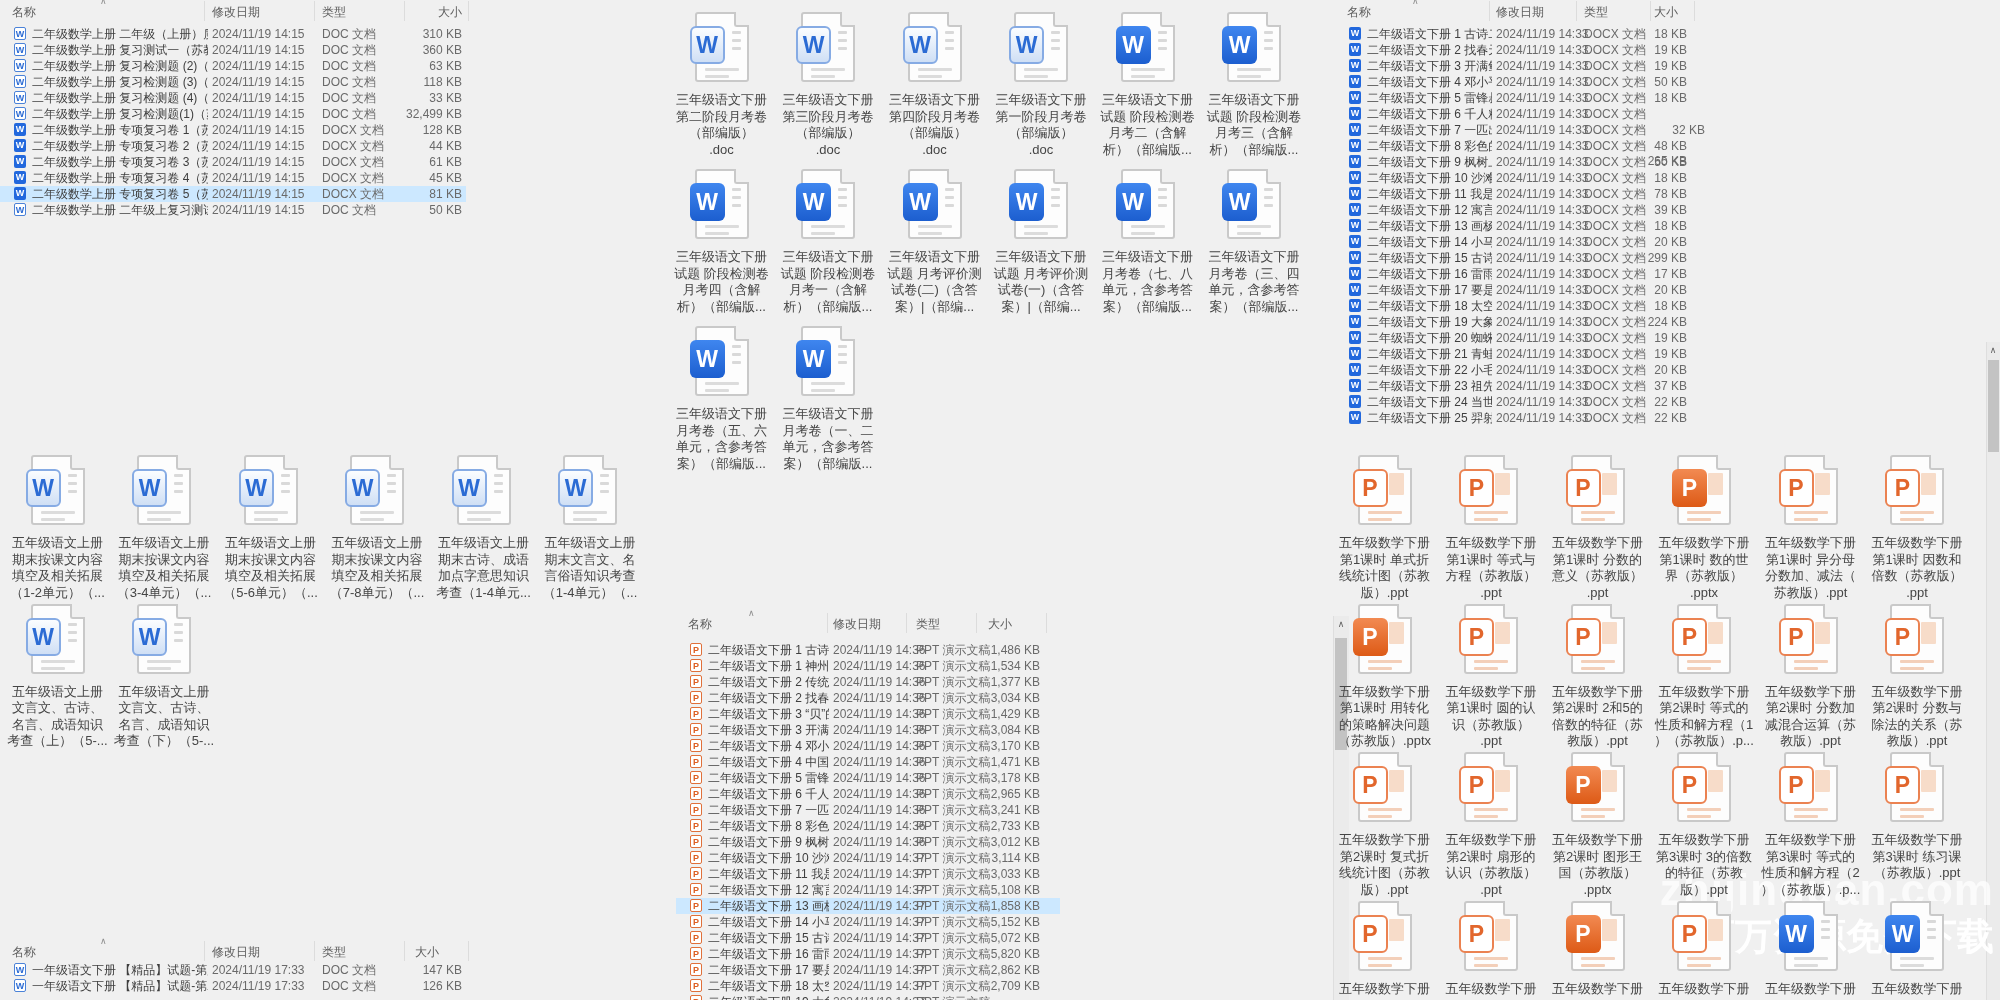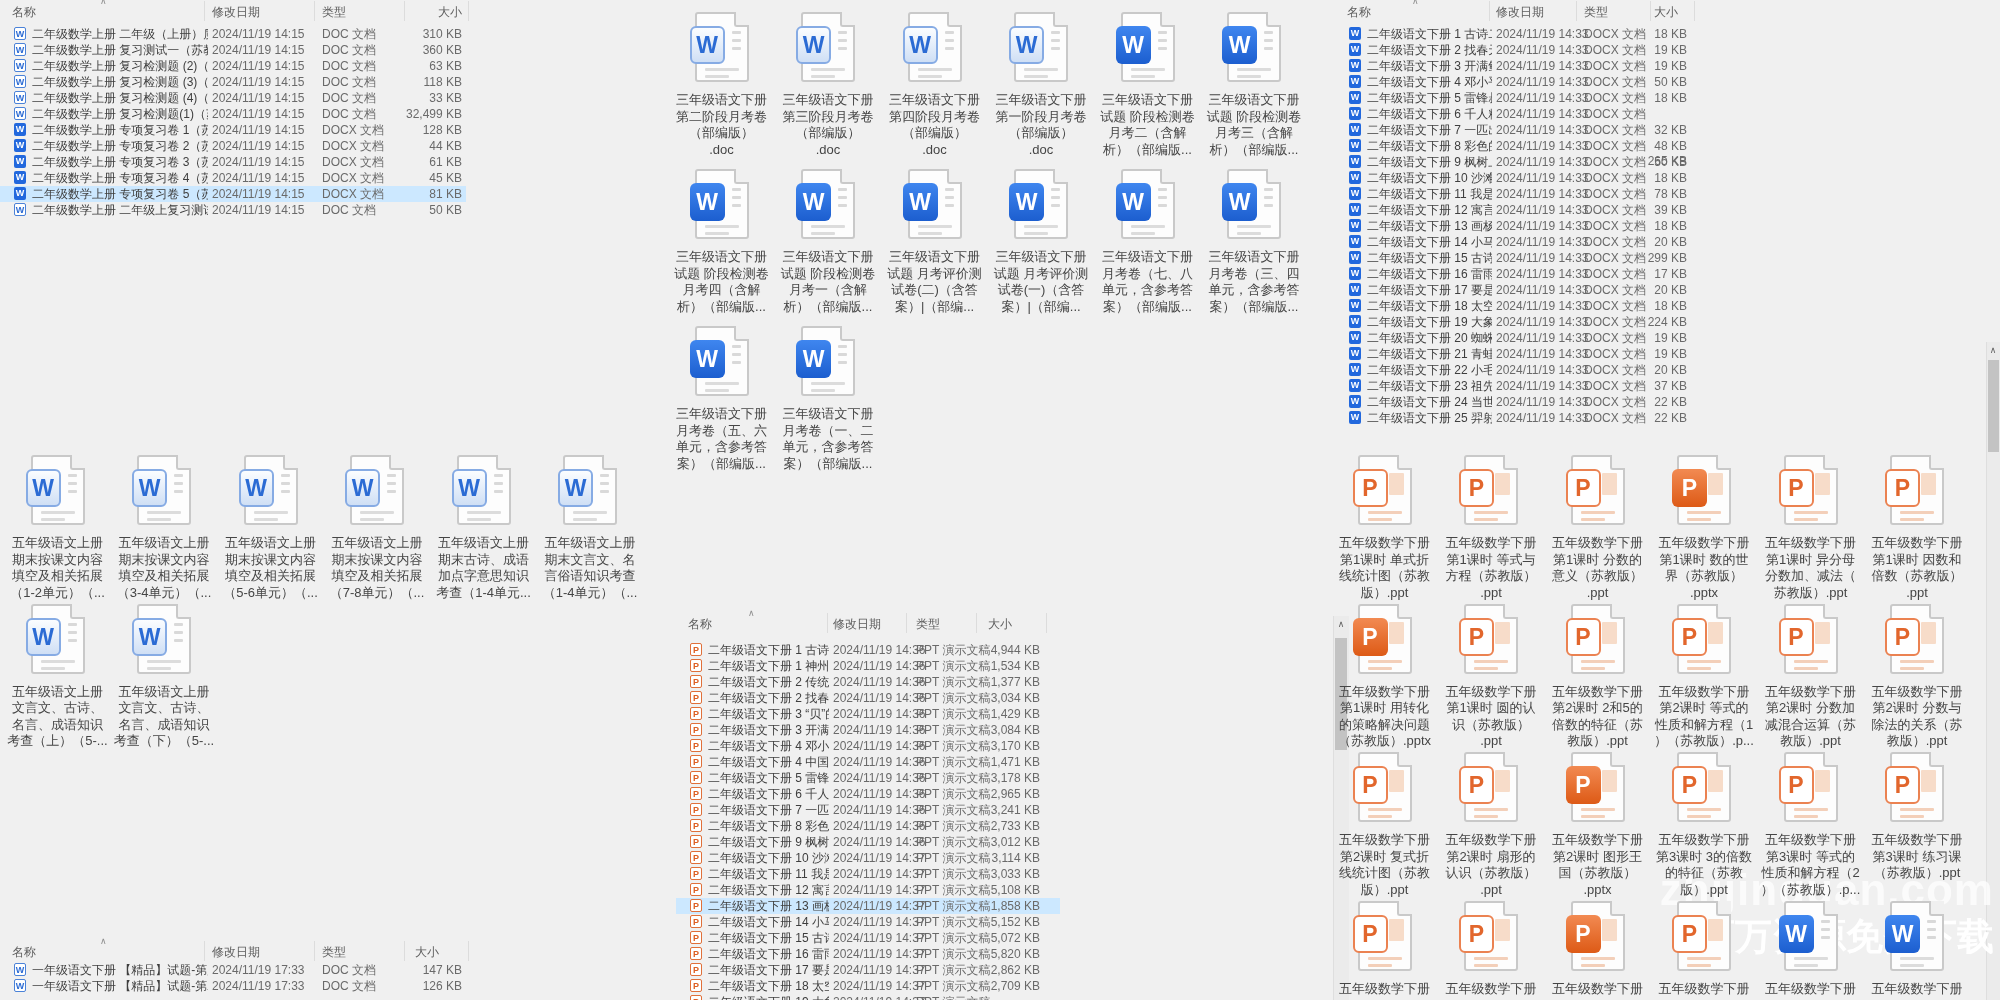--- a/index.html
+++ b/index.html
@@ -203,21 +203,21 @@
       <div class="fcell fname" style="left: 30px; width: 125px;">二年级语文下册 6 千人糕 类文阅读（...</div>
       <div class="fcell" style="left: 159px; width: 110px;">2024/11/19 14:33</div>
       <div class="fcell" style="left: 247px; width: 90px;">DOCX 文档</div>
       <div class="fcell fsize" style="left: 263px; width: 87px; margin-top: 47px;">265 KB</div>
     </div>
     <div class="frow" style="left: 1337px; top: 122px; width: 357px;">
       <div class="mini word-solid" style="left: 12px;">W</div>
       <div class="fcell fname" style="left: 30px; width: 125px;">二年级语文下册 7 一匹出色的马 类文...</div>
       <div class="fcell" style="left: 159px; width: 110px;">2024/11/19 14:33</div>
       <div class="fcell" style="left: 247px; width: 90px;">DOCX 文档</div>
-      <div class="fcell fsize" style="left: 263px; width: 87px;">32 KB</div>
+      <div class="fcell fsize" style="left: 263px; width: 87px; padding-left: 18px;">32 KB</div>
     </div>
     <div class="frow" style="left: 1337px; top: 138px; width: 357px;">
       <div class="mini word-solid" style="left: 12px;">W</div>
       <div class="fcell fname" style="left: 30px; width: 125px;">二年级语文下册 8 彩色的梦 类文阅读...</div>
       <div class="fcell" style="left: 159px; width: 110px;">2024/11/19 14:33</div>
       <div class="fcell" style="left: 247px; width: 90px;">DOCX 文档</div>
       <div class="fcell fsize" style="left: 263px; width: 87px;">48 KB</div>
     </div>
     <div class="frow" style="left: 1337px; top: 154px; width: 357px;">
       <div class="mini word-solid" style="left: 12px;">W</div>
@@ -345,21 +345,21 @@
     <div class="hcell" style="left: 988px; top: 616px;">大小</div>
     <div class="hdiv" style="left: 827px; top: 613px;"></div>
     <div class="hdiv" style="left: 906px; top: 613px;"></div>
     <div class="hdiv" style="left: 976px; top: 613px;"></div>
     <div class="hdiv" style="left: 1046px; top: 613px;"></div>
     <div class="frow" style="left: 676px; top: 642px; width: 384px;">
       <div class="mini ppt-outline" style="left: 14px;">P</div>
       <div class="fcell fname" style="left: 32px; width: 121px;">二年级语文下册 1 古诗二首（统编版）....</div>
       <div class="fcell" style="left: 157px; width: 110px;">2024/11/19 14:36</div>
       <div class="fcell" style="left: 240px; width: 90px;">PPT 演示文稿</div>
-      <div class="fcell fsize" style="left: 274px; width: 90px;">4,944 KB</div>
+      <div class="fcell fsize" style="left: 274px; width: 90px;">1,486 KB</div>
     </div>
     <div class="frow" style="left: 676px; top: 658px; width: 384px;">
       <div class="mini ppt-outline" style="left: 14px;">P</div>
       <div class="fcell fname" style="left: 32px; width: 121px;">二年级语文下册 1 神州谣（统编版）.ppt</div>
       <div class="fcell" style="left: 157px; width: 110px;">2024/11/19 14:36</div>
       <div class="fcell" style="left: 240px; width: 90px;">PPT 演示文稿</div>
       <div class="fcell fsize" style="left: 274px; width: 90px;">1,534 KB</div>
     </div>
     <div class="frow" style="left: 676px; top: 674px; width: 384px;">
       <div class="mini ppt-outline" style="left: 14px;">P</div>

